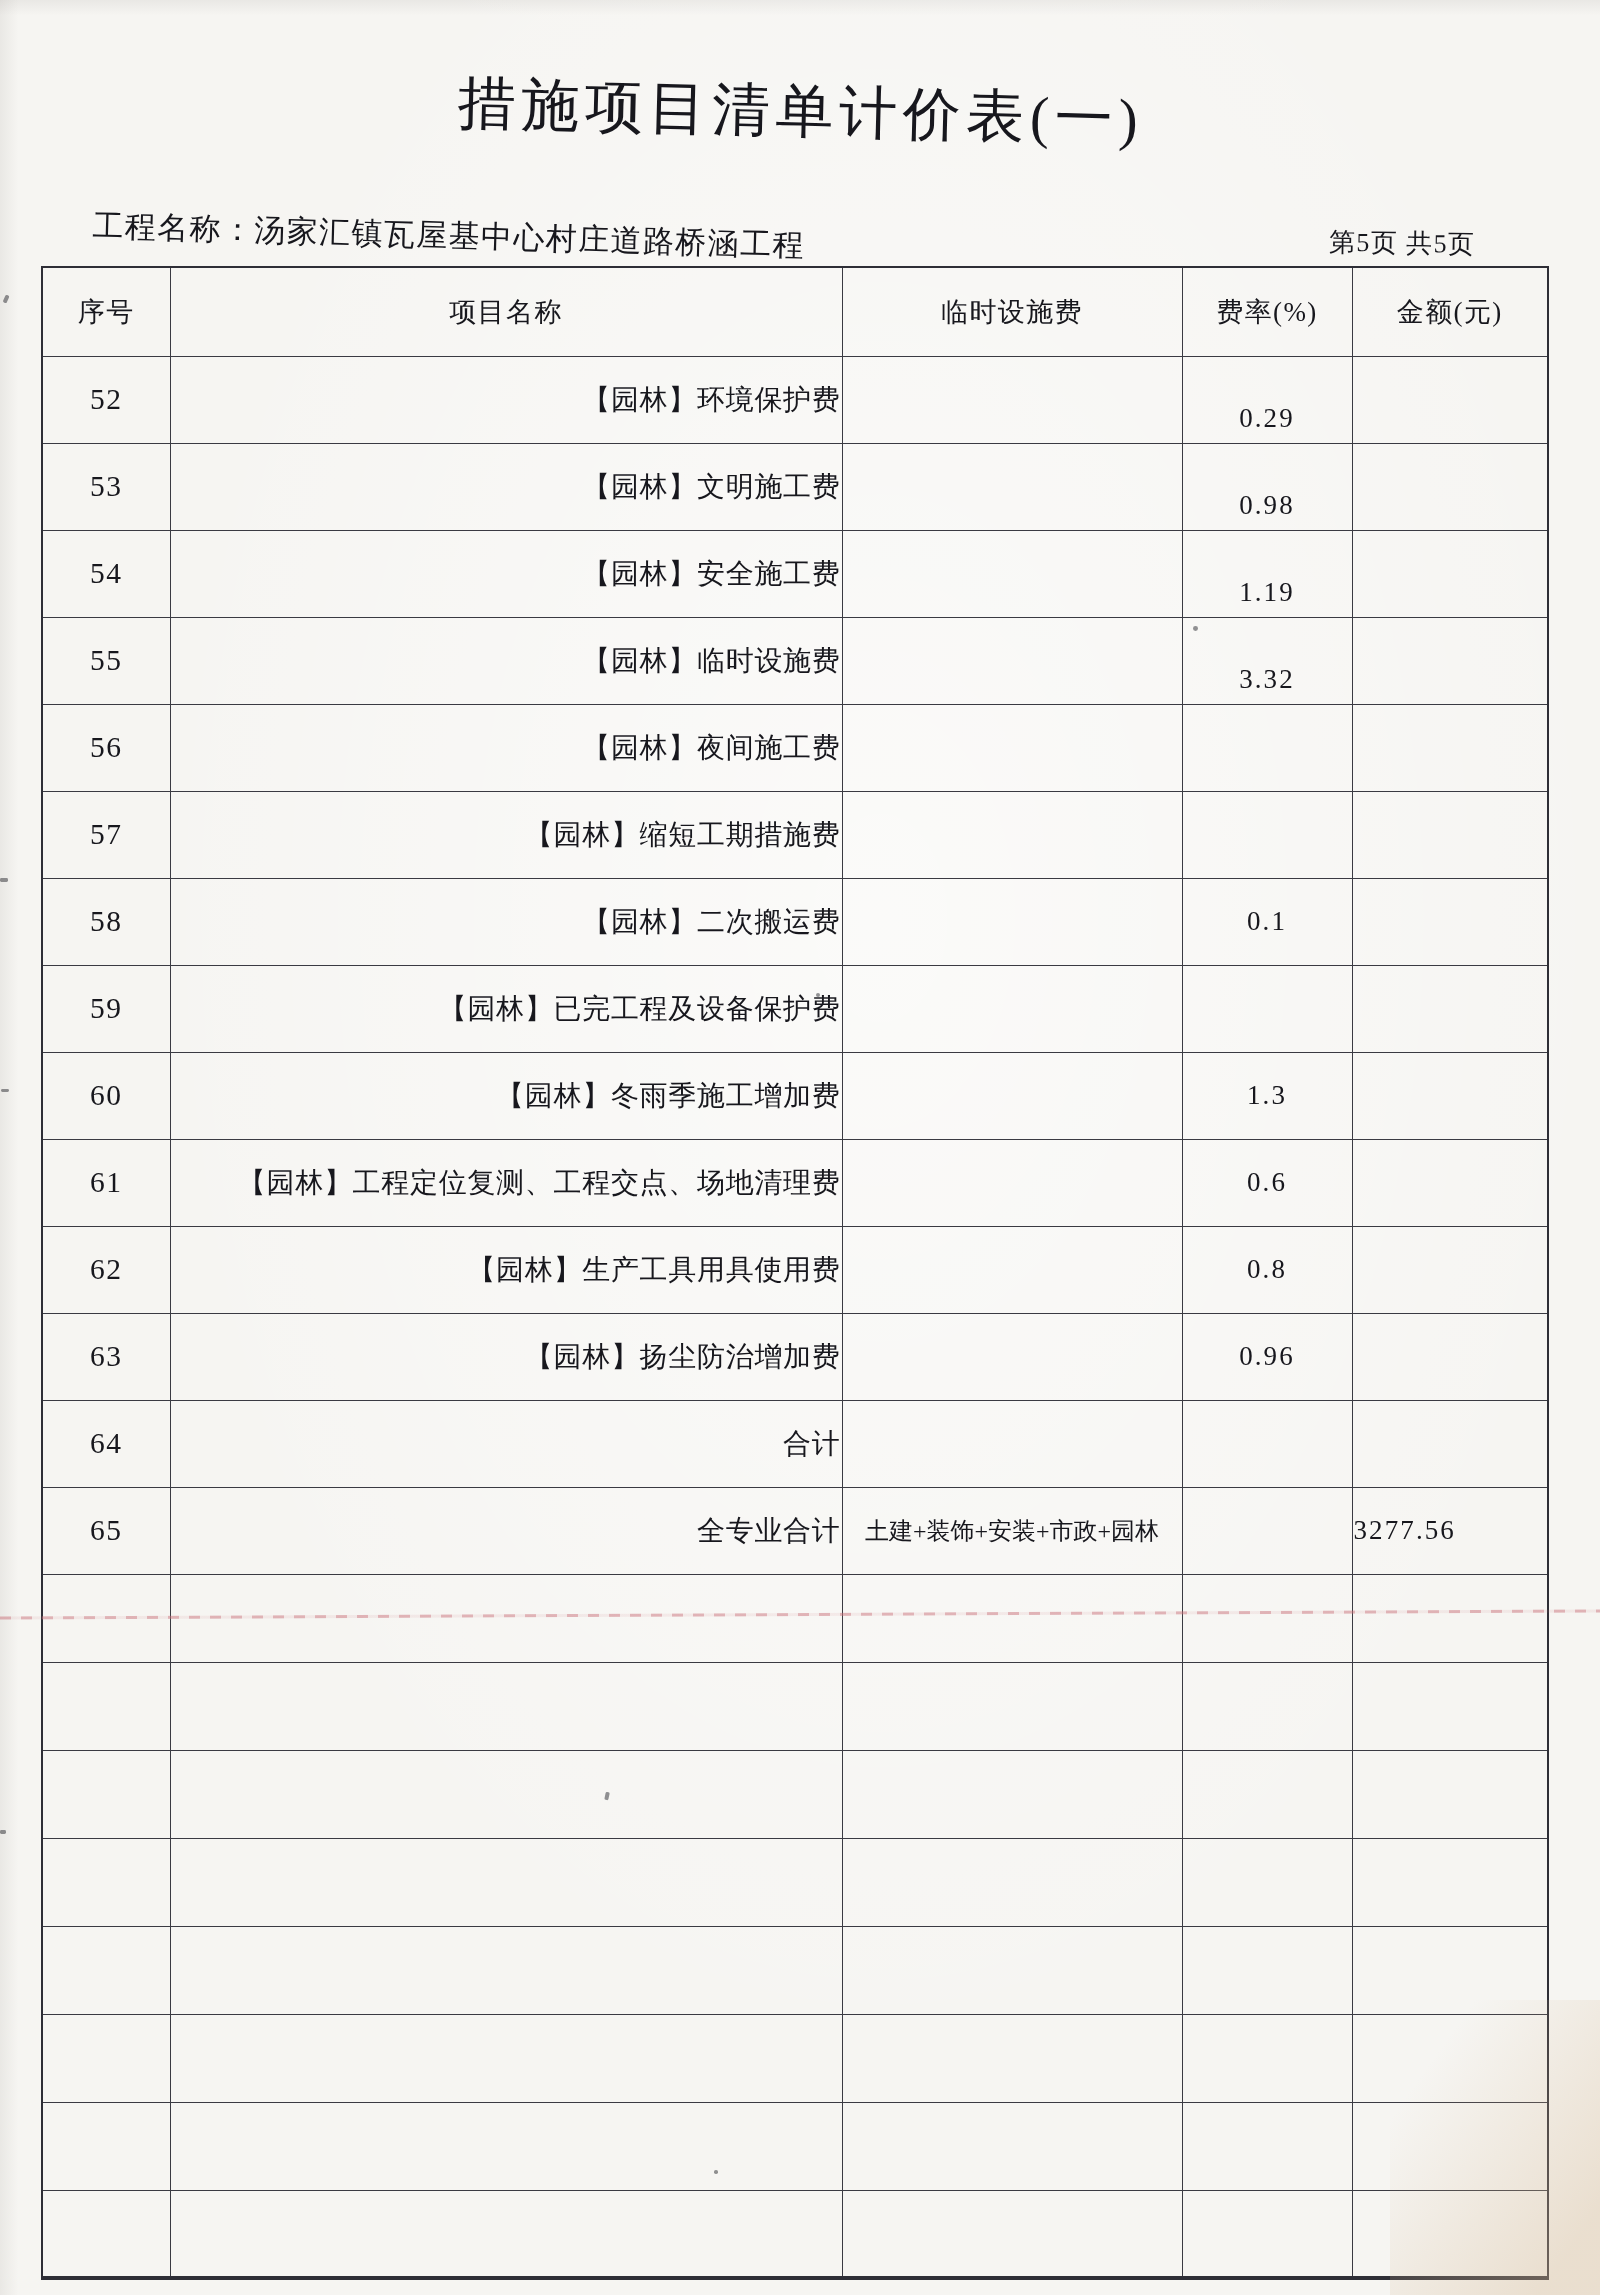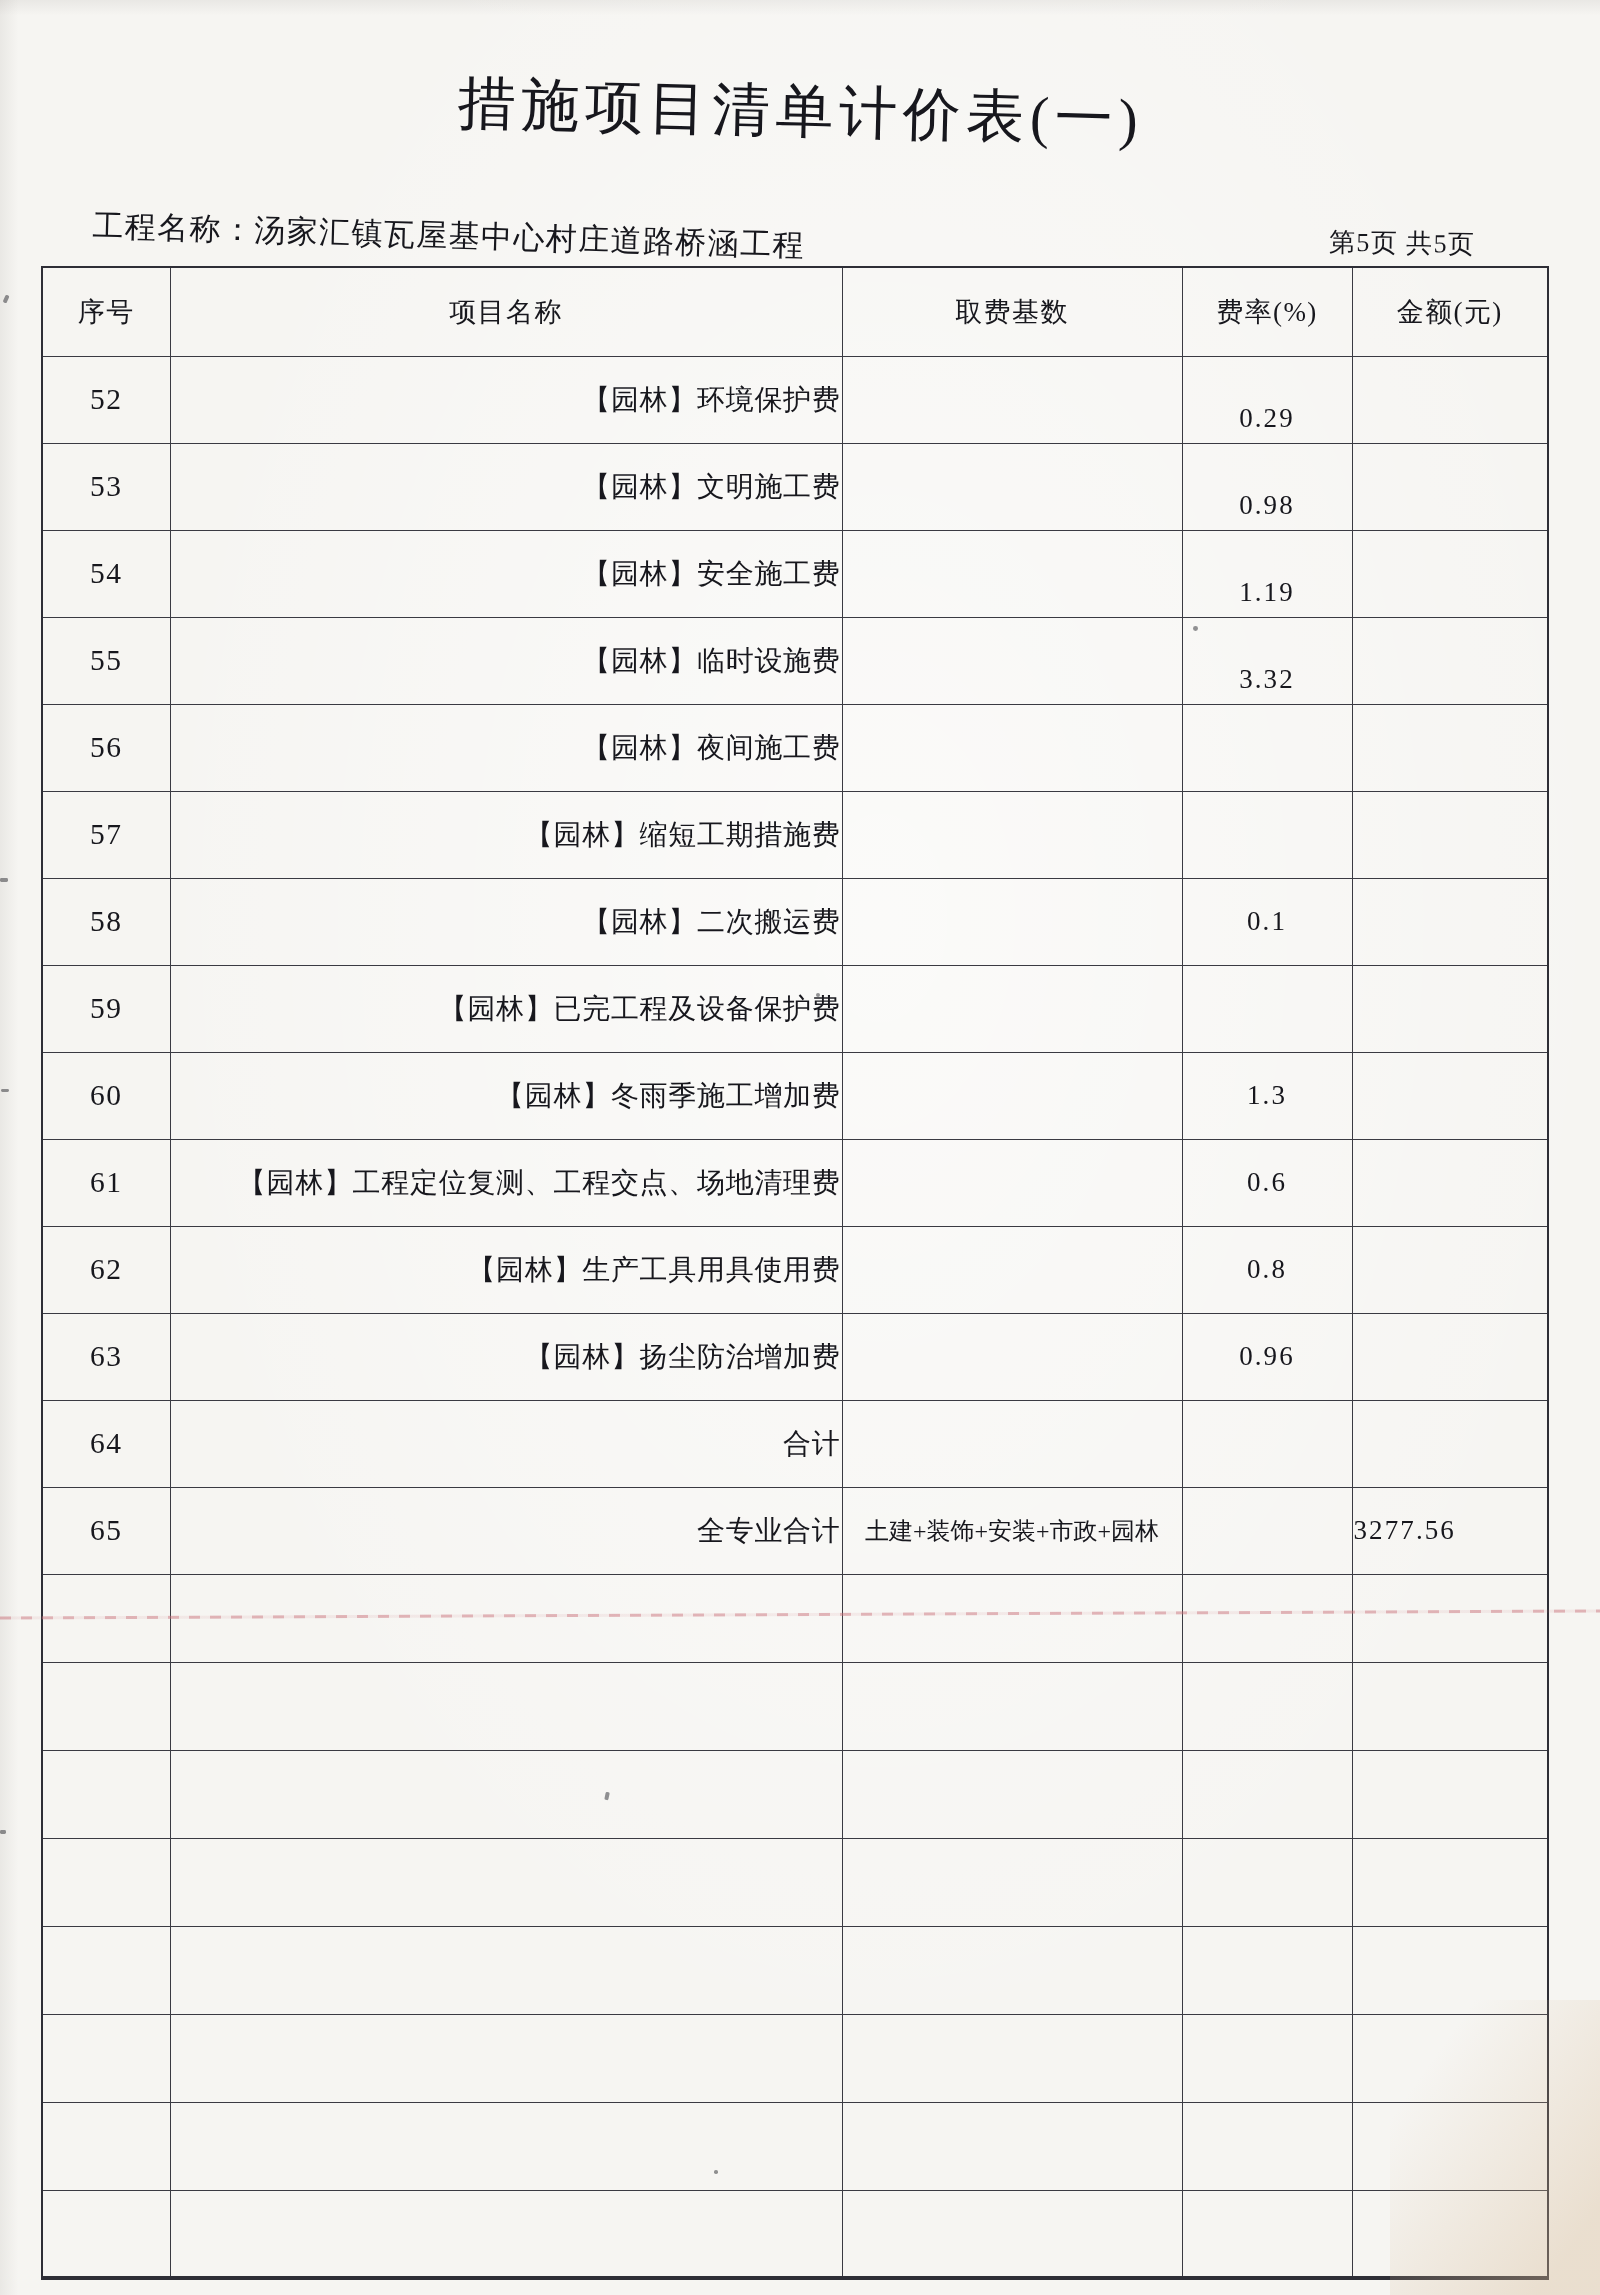--- a/index.html
+++ b/index.html
@@ -100,21 +100,21 @@
       <col style="width:128px">
       <col style="width:672px">
       <col style="width:340px">
       <col style="width:170px">
       <col style="width:196px">
     </colgroup>
     <thead>
       <tr>
         <th>序号</th>
         <th>项目名称</th>
-        <th>取费基数</th>
+        <th>临时设施费</th>
         <th>费率(%)</th>
         <th>金额(元)</th>
       </tr>
     </thead>
     <tbody>
         <tr>
     <td class="c-no">52</td>
     <td class="c-name">【园林】环境保护费</td>
     <td class="c-base"></td>
     <td class="c-rate">0.29</td>

